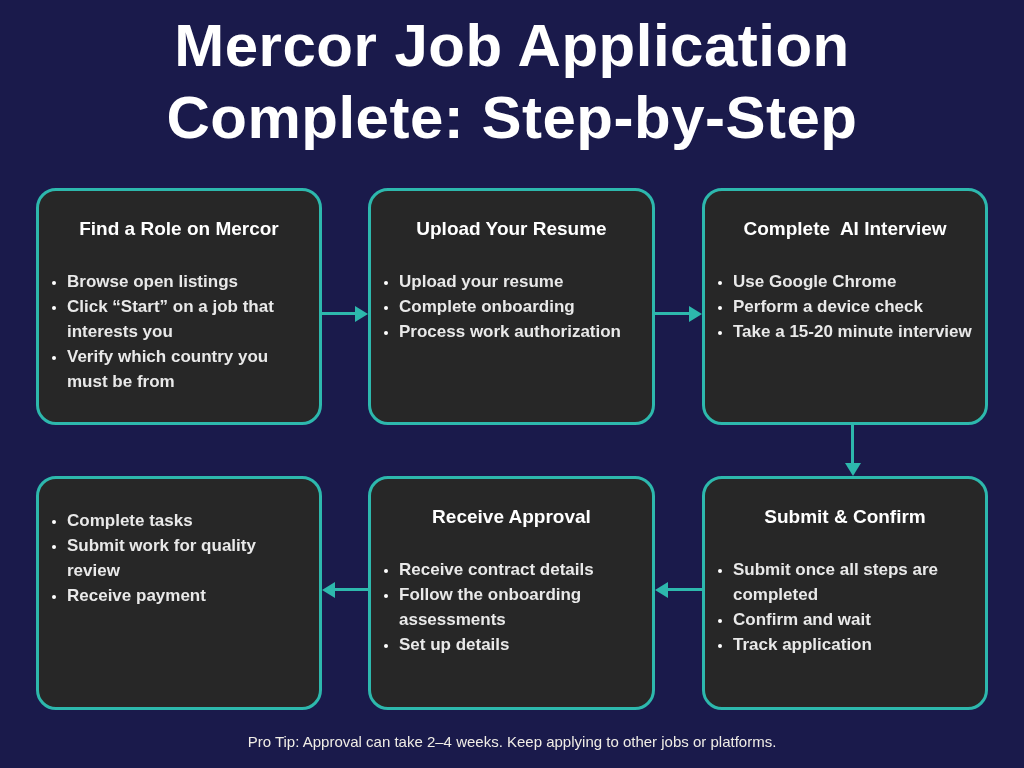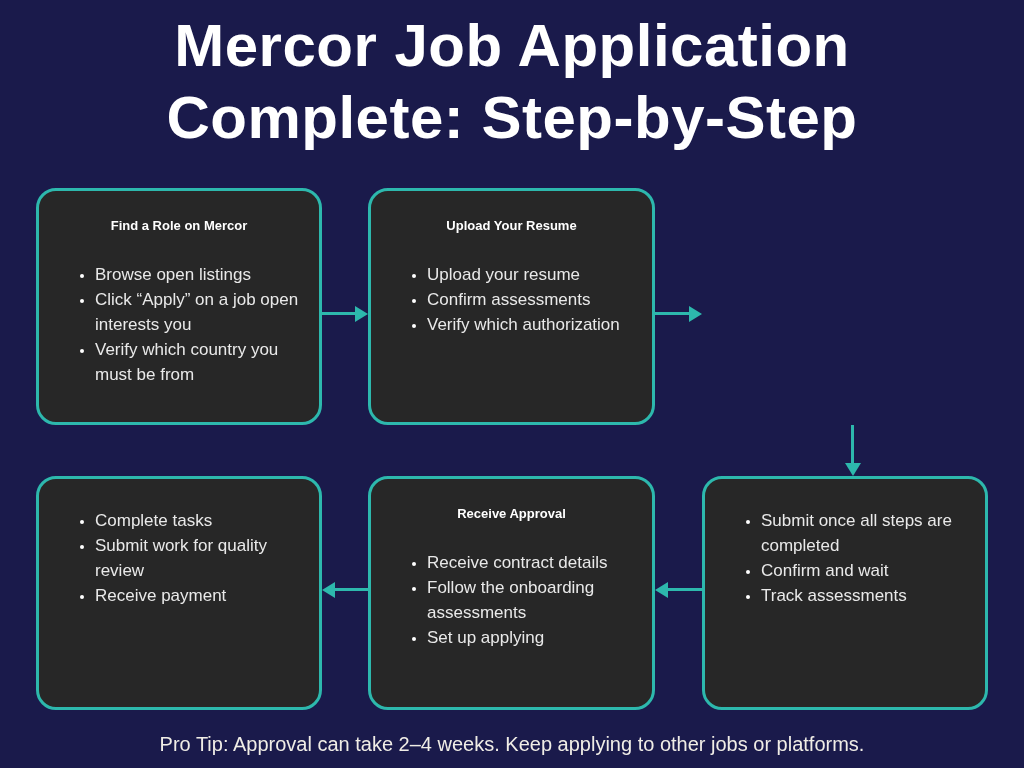--- a/index.html
+++ b/index.html
@@ -41,31 +41,32 @@
   .card-r1 { top: 188px; height: 237px; }
   .card-r2 { top: 476px; height: 234px; }
   .col-1 { left: 36px;  width: 286px; }
   .col-2 { left: 368px; width: 287px; }
   .col-3 { left: 702px; width: 286px; }
 
   .card-title {
     margin: 27px 8px 0;
     text-align: center;
     color: #ffffff;
-    font-size: 13px;
+    font-size: 19px;
     font-weight: bold;
     white-space: pre-wrap;
   }
   .card-bullets {
     margin: 29px 0 0;
-    padding: 0 12px 0 56px;
+    padding: 0 12px 0 28px;
     color: #e9e9e9;
     font-size: 17px;
     line-height: 25px;
     list-style-type: disc;
+    font-weight: bold;
   }
   .card-bullets li::marker { color: #ffffff; font-size: 14px; }
 
   
   .arrow { position: absolute; }
   .arrow-h { height: 16px; }
   .arrow-h .stem {
     position: absolute;
     top: 6px;
     height: 3px;
@@ -105,66 +106,75 @@
   }
 
   
   .pro-tip {
     position: absolute;
     top: 733px;
     left: 0;
     width: 1024px;
     text-align: center;
     color: #f0ede6;
-    font-size: 20px;
+    font-size: 15px;
   }
 </style>
 </head>
 <body>
 
 <div class="stage">
 
   <div class="main-title">
     <div>Mercor Job Application</div>
     <div>Complete: Step-by-Step</div>
   </div>
 
   <div class="card card-r1 col-1">
     <h2 class="card-title">Find a Role on Mercor</h2>
     <ul class="card-bullets">
       <li>Browse open listings</li>
-      <li>Click “Apply” on a job open interests you</li>
+      <li>Click “Start” on a job that interests you</li>
       <li>Verify which country you must be from</li>
     </ul>
   </div>
 
   <div class="card card-r1 col-2">
     <h2 class="card-title">Upload Your Resume</h2>
     <ul class="card-bullets">
       <li>Upload your resume</li>
-      <li>Confirm assessments</li>
-      <li>Verify which authorization</li>
-    </ul>
-  </div>
-
+      <li>Complete onboarding</li>
+      <li>Process work authorization</li>
+    </ul>
+  </div>
+
+  <div class="card card-r1 col-3">
+    <h2 class="card-title">Complete  AI Interview</h2>
+    <ul class="card-bullets">
+      <li>Use Google Chrome</li>
+      <li>Perform a device check</li>
+      <li>Take a 15-20 minute interview</li>
+    </ul>
+  </div>
 
   <div class="card card-r2 col-3">
+    <h2 class="card-title">Submit &amp; Confirm</h2>
     <ul class="card-bullets">
       <li>Submit once all steps are completed</li>
       <li>Confirm and wait</li>
-      <li>Track assessments</li>
+      <li>Track application</li>
     </ul>
   </div>
 
   <div class="card card-r2 col-2">
     <h2 class="card-title">Receive Approval</h2>
     <ul class="card-bullets">
       <li>Receive contract details</li>
       <li>Follow the onboarding assessments</li>
-      <li>Set up applying</li>
+      <li>Set up details</li>
     </ul>
   </div>
 
   <div class="card card-r2 col-1">
     <ul class="card-bullets">
       <li>Complete tasks</li>
       <li>Submit work for quality review</li>
       <li>Receive payment</li>
     </ul>
   </div>

